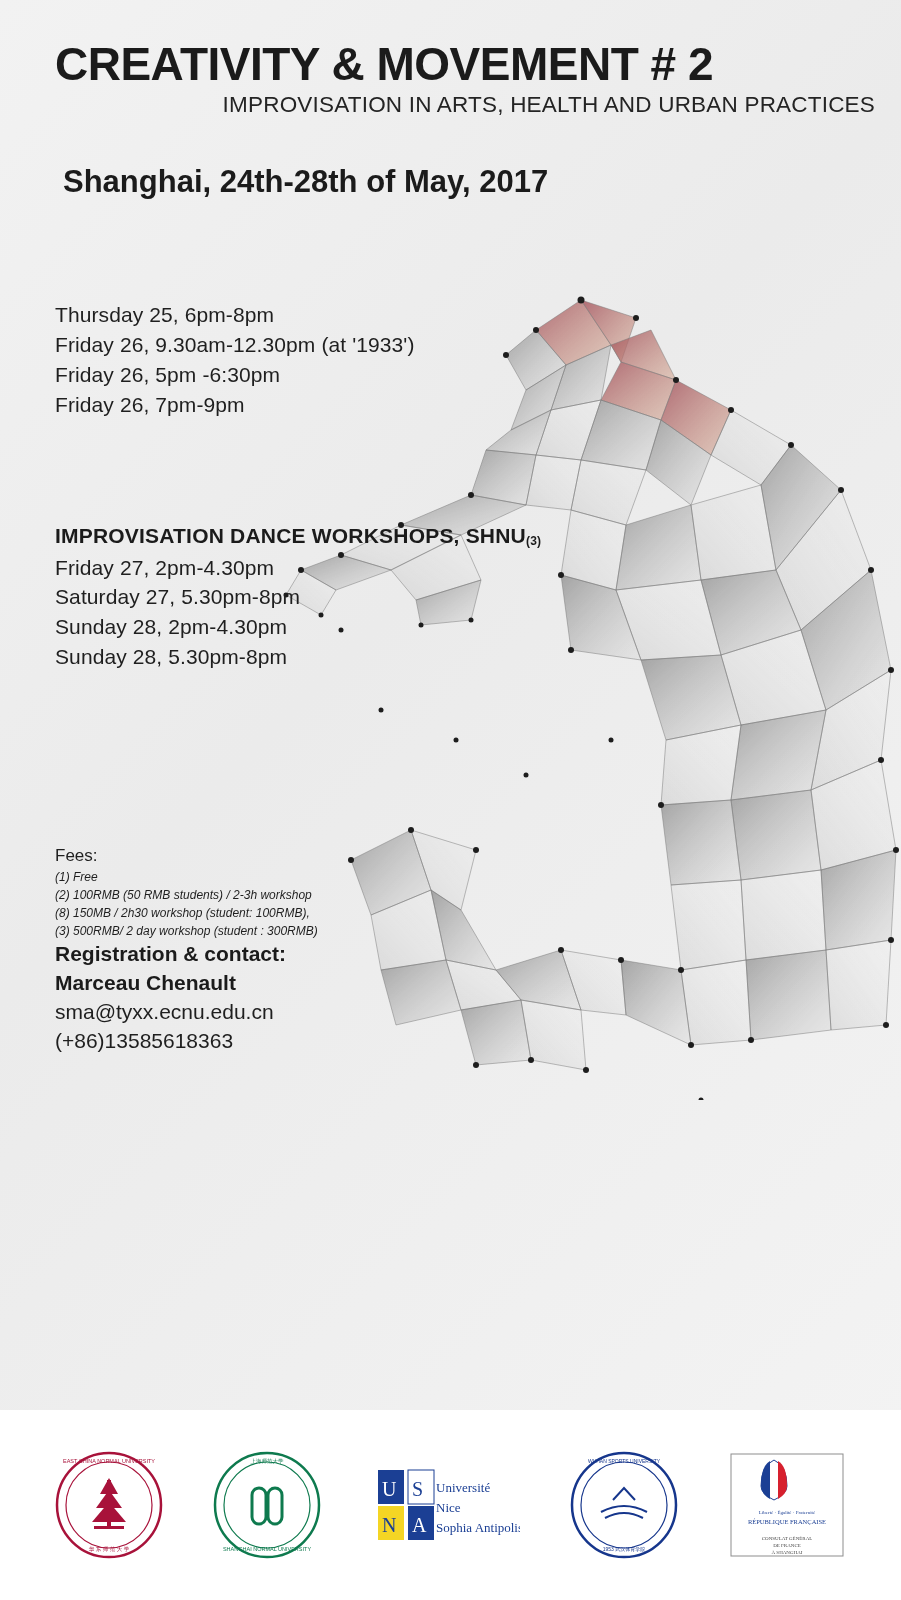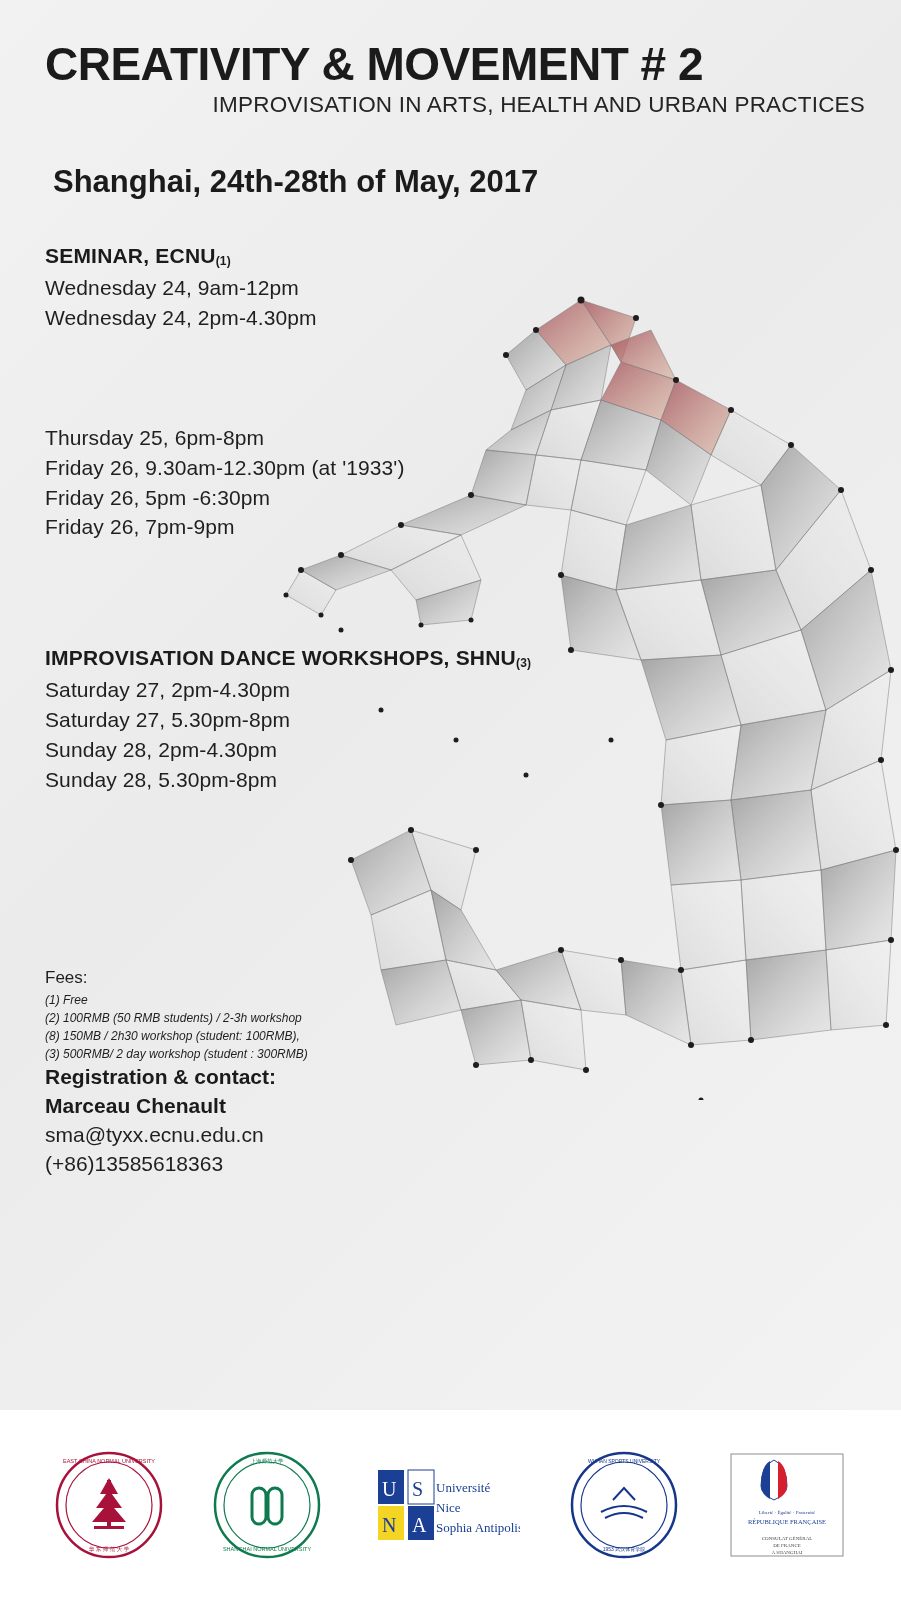--- a/index.html
+++ b/index.html
@@ -27,21 +27,21 @@
     top: 270px;
     width: 620px;
     height: 830px;
     pointer-events: none;
   }
   .artwork svg { display: block; width: 100%; height: 100%; }
 
   
   .content {
     position: absolute;
-    left: 45px;
+    left: 55px;
     top: 40px;
     width: 820px;
     z-index: 5;
   }
   .title {
     font-size: 46px;
     font-weight: bold;
     letter-spacing: -0.5px;
     color: #1b1b1b;
     line-height: 1.05;
@@ -264,40 +264,35 @@
       </g>
     </svg>
   </div>
 
   <div class="content">
 
     <h1 class="title">CREATIVITY &amp; MOVEMENT # 2</h1>
     <div class="subtitle">IMPROVISATION IN ARTS, HEALTH AND URBAN PRACTICES</div>
     <div class="dateline">Shanghai, 24th-28th of May, 2017</div>
 
-    <div class="section">
-      <div class="section-head"><span>SEMINAR, ECNU</span><sup>(1)</sup></div>
-      <div class="section-line">Wednesday 24, 9am-12pm</div>
-      <div class="section-line">Wednesday 24, 2pm-4.30pm</div>
-    </div>
 
     <div class="sp-1"></div>
 
     <div class="section">
       <div class="section-line">Thursday 25, 6pm-8pm</div>
       <div class="section-line">Friday 26, 9.30am-12.30pm (at '1933')</div>
       <div class="section-line">Friday 26, 5pm -6:30pm</div>
       <div class="section-line">Friday 26, 7pm-9pm</div>
     </div>
 
     <div class="sp-3"></div>
 
     <div class="section">
       <div class="section-head"><span>IMPROVISATION DANCE WORKSHOPS, SHNU</span><sup>(3)</sup></div>
-      <div class="section-line">Saturday 27, 2pm-4.30pm</div>
+      <div class="section-line">Friday 27, 2pm-4.30pm</div>
       <div class="section-line">Saturday 27, 5.30pm-8pm</div>
       <div class="section-line">Sunday 28, 2pm-4.30pm</div>
       <div class="section-line">Sunday 28, 5.30pm-8pm</div>
     </div>
 
     <div class="sp-2"></div>
 
 
     <div class="sp-3"></div>
 

